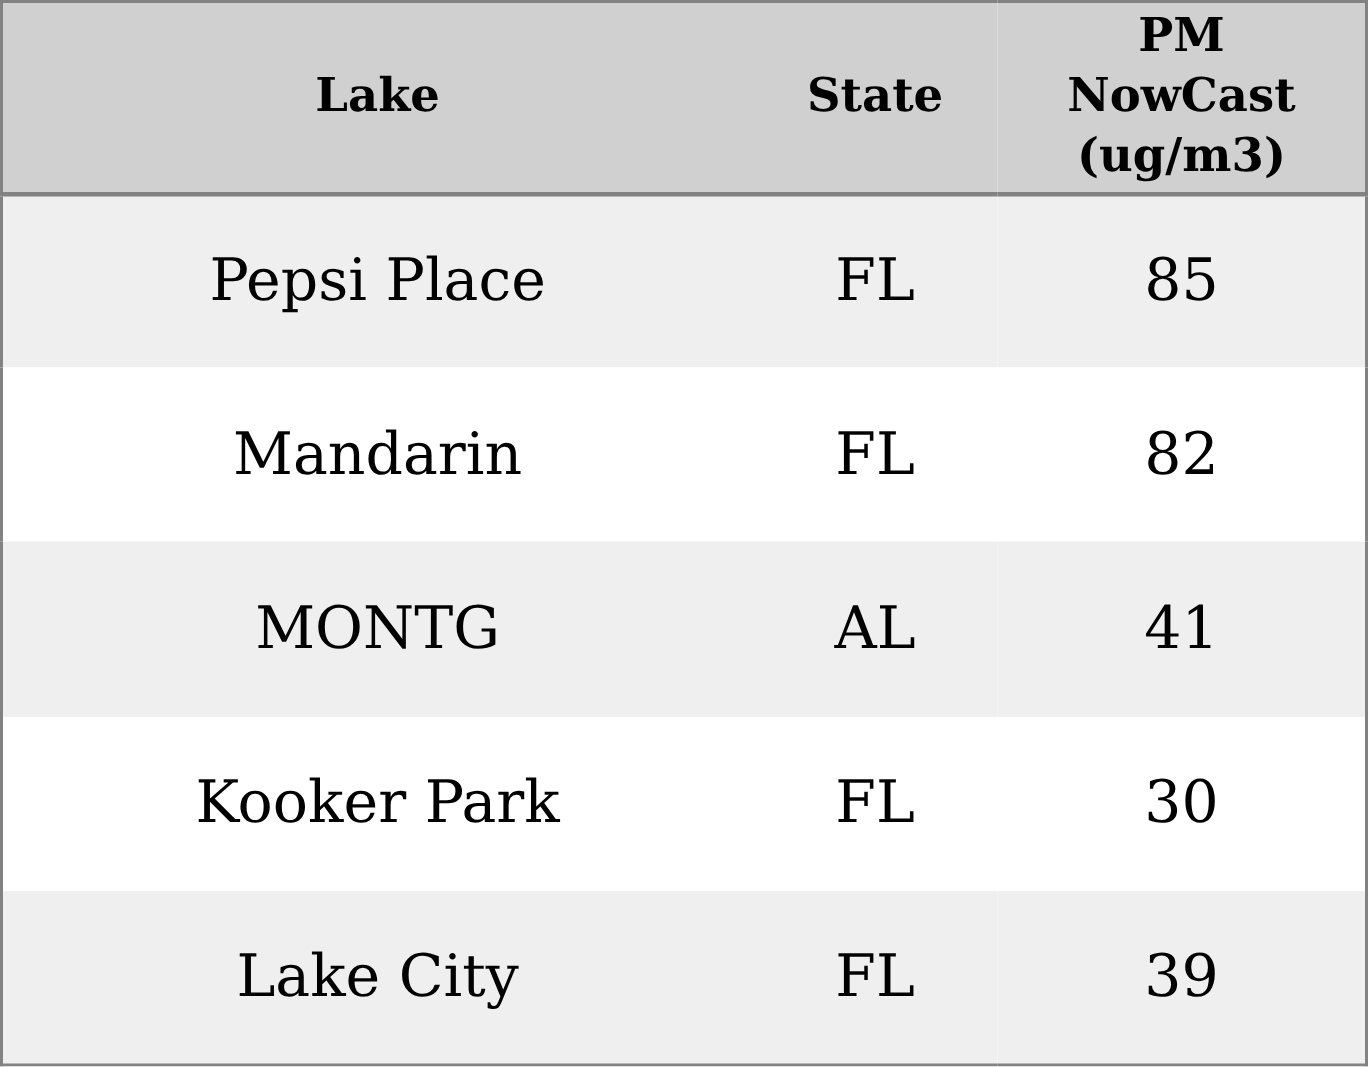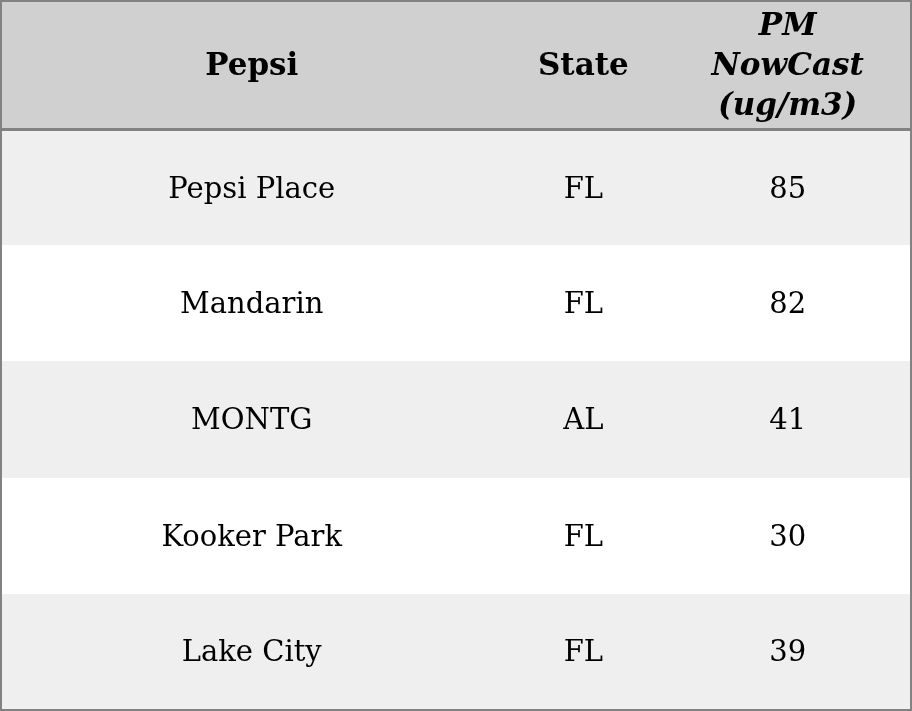--- a/index.html
+++ b/index.html
@@ -40,45 +40,44 @@
     border-bottom: 3px solid var(--border);
     font-weight: bold;
     font-size: 31px;
     line-height: 1.28;
     text-align: center;
     vertical-align: middle;
     padding: 2px 4px;
   }
   thead th.pm-header {
     white-space: pre-line;
-    font-style: italic;
   }
   tbody td {
-    font-size: 29px;
+    font-size: 39px;
     text-align: center;
     vertical-align: middle;
     padding: 0 4px;
     height: 58px;
     white-space: nowrap;
   }
   tbody tr:nth-child(odd)  { background: var(--row-alt-bg); }
   tbody tr:nth-child(even) { background: var(--row-bg); }
 </style>
 </head>
 <body>
 
 <table class="aq-table">
   <colgroup>
     <col class="c-site">
     <col class="c-state">
     <col class="c-pm">
   </colgroup>
   <thead>
     <tr>
-      <th>Pepsi</th>
+      <th>Lake</th>
       <th>State</th>
       <th class="pm-header">PM
 NowCast
 (ug/m3)</th>
     </tr>
   </thead>
   <tbody>
     <tr>
       <td>Pepsi Place</td>
       <td>FL</td>

